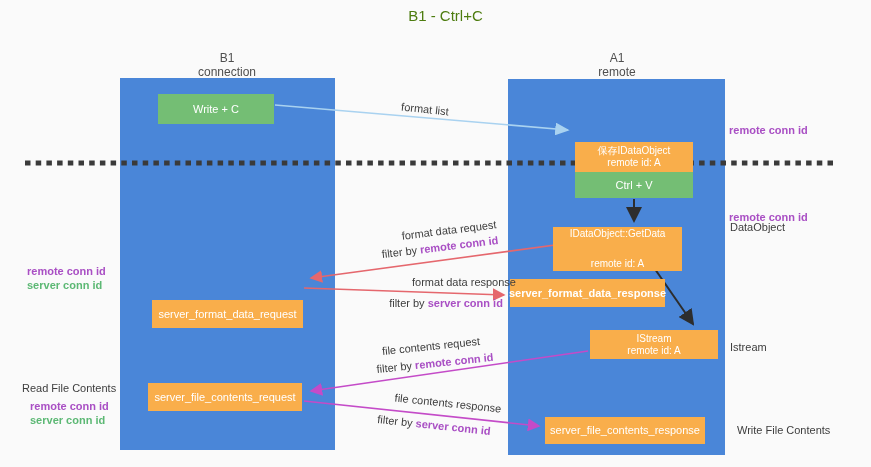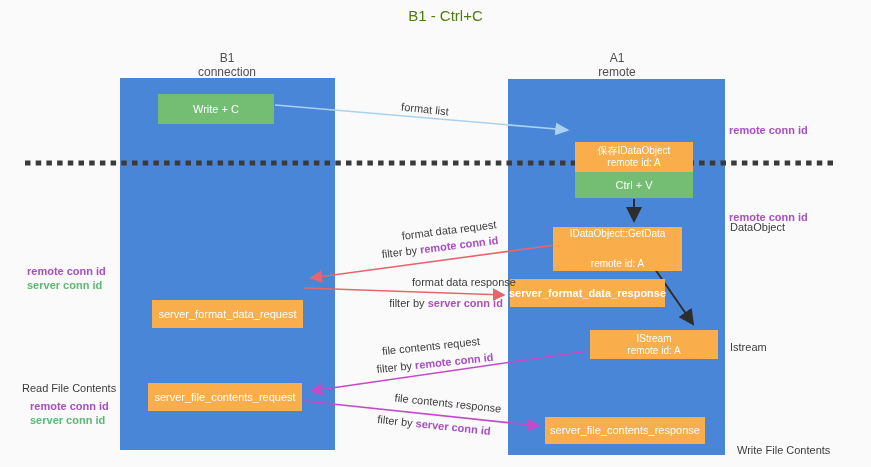--- a/index.html
+++ b/index.html
@@ -105,21 +105,21 @@
   </div>
 
   <div class="node orange" style="left:148px;top:383px;width:154px;height:28px;">
     <div>server_file_contents_request</div>
   </div>
 
   <div class="lbl purple" style="left:729px;top:124px;">remote conn id</div>
   <div class="lbl purple" style="left:729px;top:211px;">remote conn id</div>
   <div class="lbl" style="left:730px;top:221px;text-align:center;">DataObject</div>
   <div class="lbl" style="left:730px;top:341px;">Istream</div>
-  <div class="lbl" style="left:737px;top:424px;margin-top:20px;">Write File Contents</div>
+  <div class="lbl" style="left:737px;top:424px;">Write File Contents</div>
 
   <div class="lbl purple" style="left:27px;top:265px;">remote conn id</div>
   <div class="lbl greentx" style="left:27px;top:279px;">server conn id</div>
   <div class="lbl" style="left:22px;top:382px;">Read File Contents</div>
   <div class="lbl purple" style="left:30px;top:400px;">remote conn id</div>
   <div class="lbl greentx" style="left:30px;top:414px;">server conn id</div>
 
   <div class="alabel" style="left:425px;top:109px;transform:translate(-50%,-50%) rotate(6deg);">format list</div>
 
   <div class="alabel" style="left:449px;top:230px;transform:translate(-50%,-50%) rotate(-7deg);">format data request</div>

